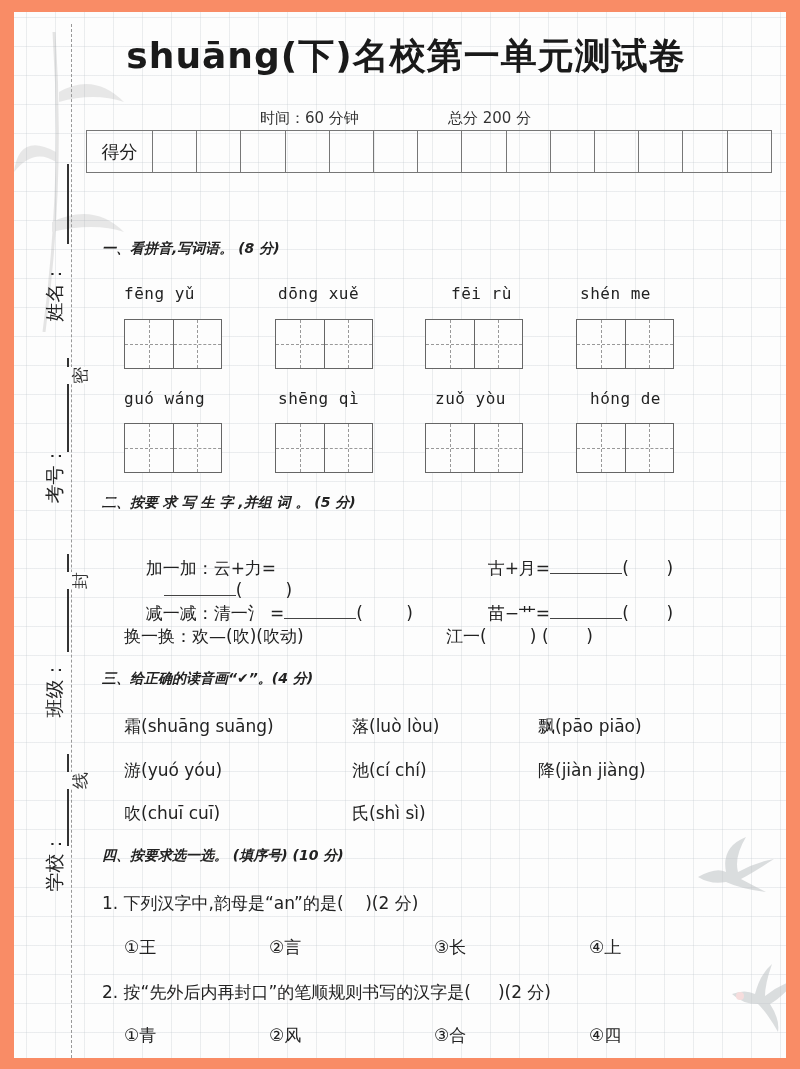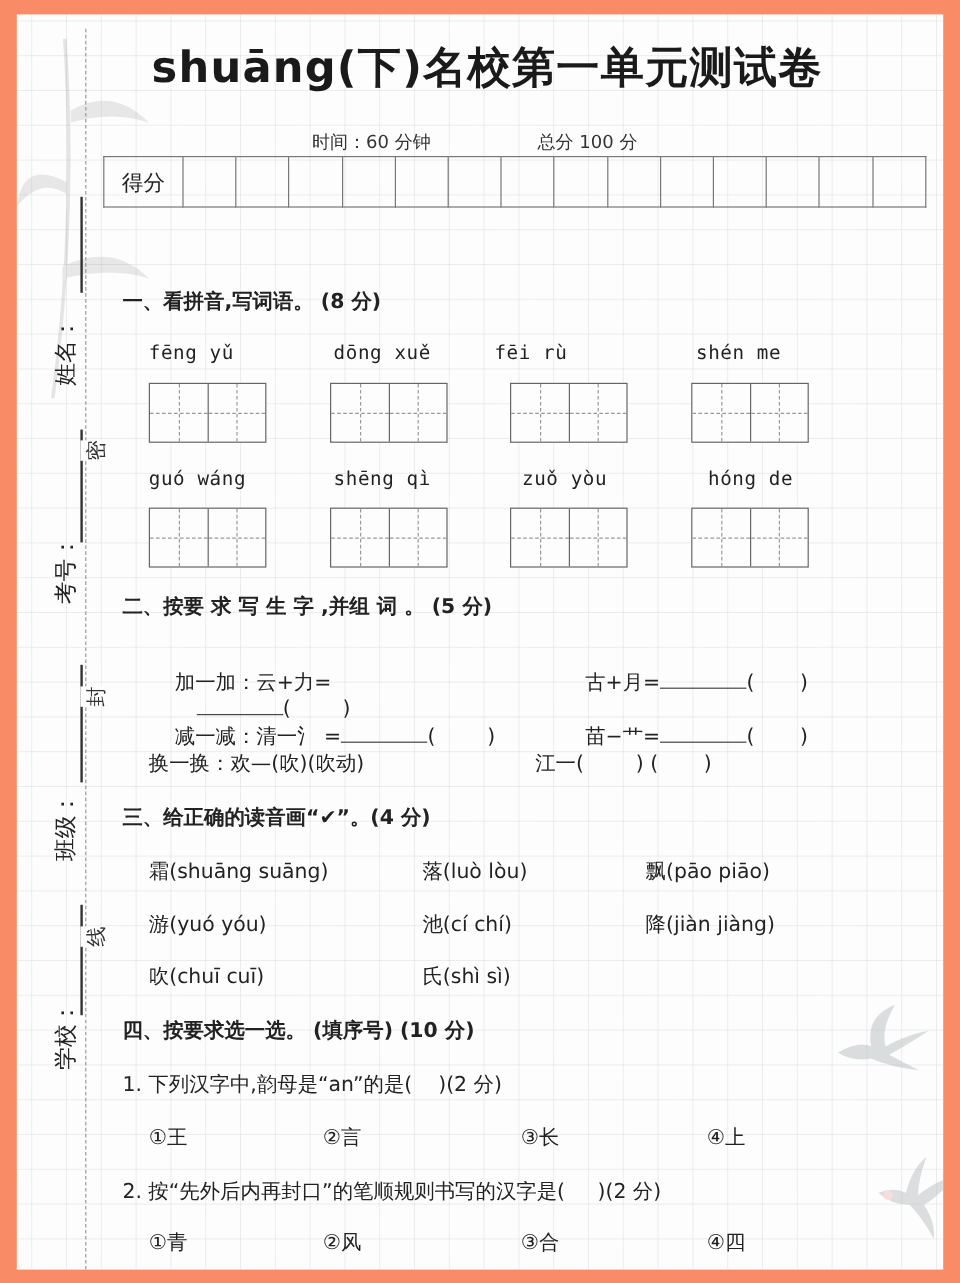--- a/index.html
+++ b/index.html
@@ -48,21 +48,21 @@
   }
   table.score {
     position: absolute; left: 72px; top: 118px; width: 686px;
     border-collapse: collapse; font-size: 17px;
   }
   table.score td {
     border: 1px solid #777; height: 42px; text-align: center; color: #222;
   }
   table.score td.head { font-size: 18px; width: 66px; }
   .section-title {
-    position: absolute; left: 88px; font-size: 17px; font-weight: bold; color: #222;
+    position: absolute; left: 88px; font-size: 14px; font-weight: bold; color: #222; font-style: italic;
   }
   .pinyin {
     position: absolute; font-size: 16px; color: #222;
     font-family: "DejaVu Sans Mono", monospace; letter-spacing: 0.5px;
   }
   .tian {
     position: absolute; width: 98px; height: 50px;
     border: 1.5px solid #666; display: flex; background: #fdfdfd;
   }
   .tian .cell {
@@ -112,21 +112,21 @@
 
   <div class="field-line" style="top:742px;height:92px"></div>
   <div class="field-label" style="top:838px;left:12px">学校：</div>
 
   <div class="seal-char" style="top:350px">密</div>
   <div class="seal-char" style="top:555px">封</div>
   <div class="seal-char" style="top:755px">线</div>
 
   <div class="title">shuāng(下)名校第一单元测试卷</div>
   <div class="meta" style="left:246px">时间：60 分钟</div>
-  <div class="meta" style="left:434px">总分 100 分</div>
+  <div class="meta" style="left:434px">总分 200 分</div>
 
   <table class="score">
     <tbody>
     <tr>
       <td class="head">得分</td>
       <td></td>
       <td></td>
       <td></td>
       <td></td>
       <td></td>
@@ -140,21 +140,21 @@
       <td></td>
       <td></td>
     </tr>
   </tbody>
     </table>
 
   <div class="section-title" style="top:228px">一、看拼音,写词语。 (8 分)</div>
 
   <div class="pinyin" style="left:110px;top:272px">fēng yǔ</div>
   <div class="pinyin" style="left:264px;top:272px">dōng xuě</div>
-  <div class="pinyin" style="left:398px;top:272px">fēi  rù</div>
+  <div class="pinyin" style="left:437px;top:272px">fēi  rù</div>
   <div class="pinyin" style="left:566px;top:272px">shén me</div>
 
   <div class="tian" style="left:110px;top:307px">
       <div class="cell"></div>
       <div class="cell"></div>
     </div>
   <div class="tian" style="left:261px;top:307px">
       <div class="cell"></div>
       <div class="cell"></div>
     </div>

